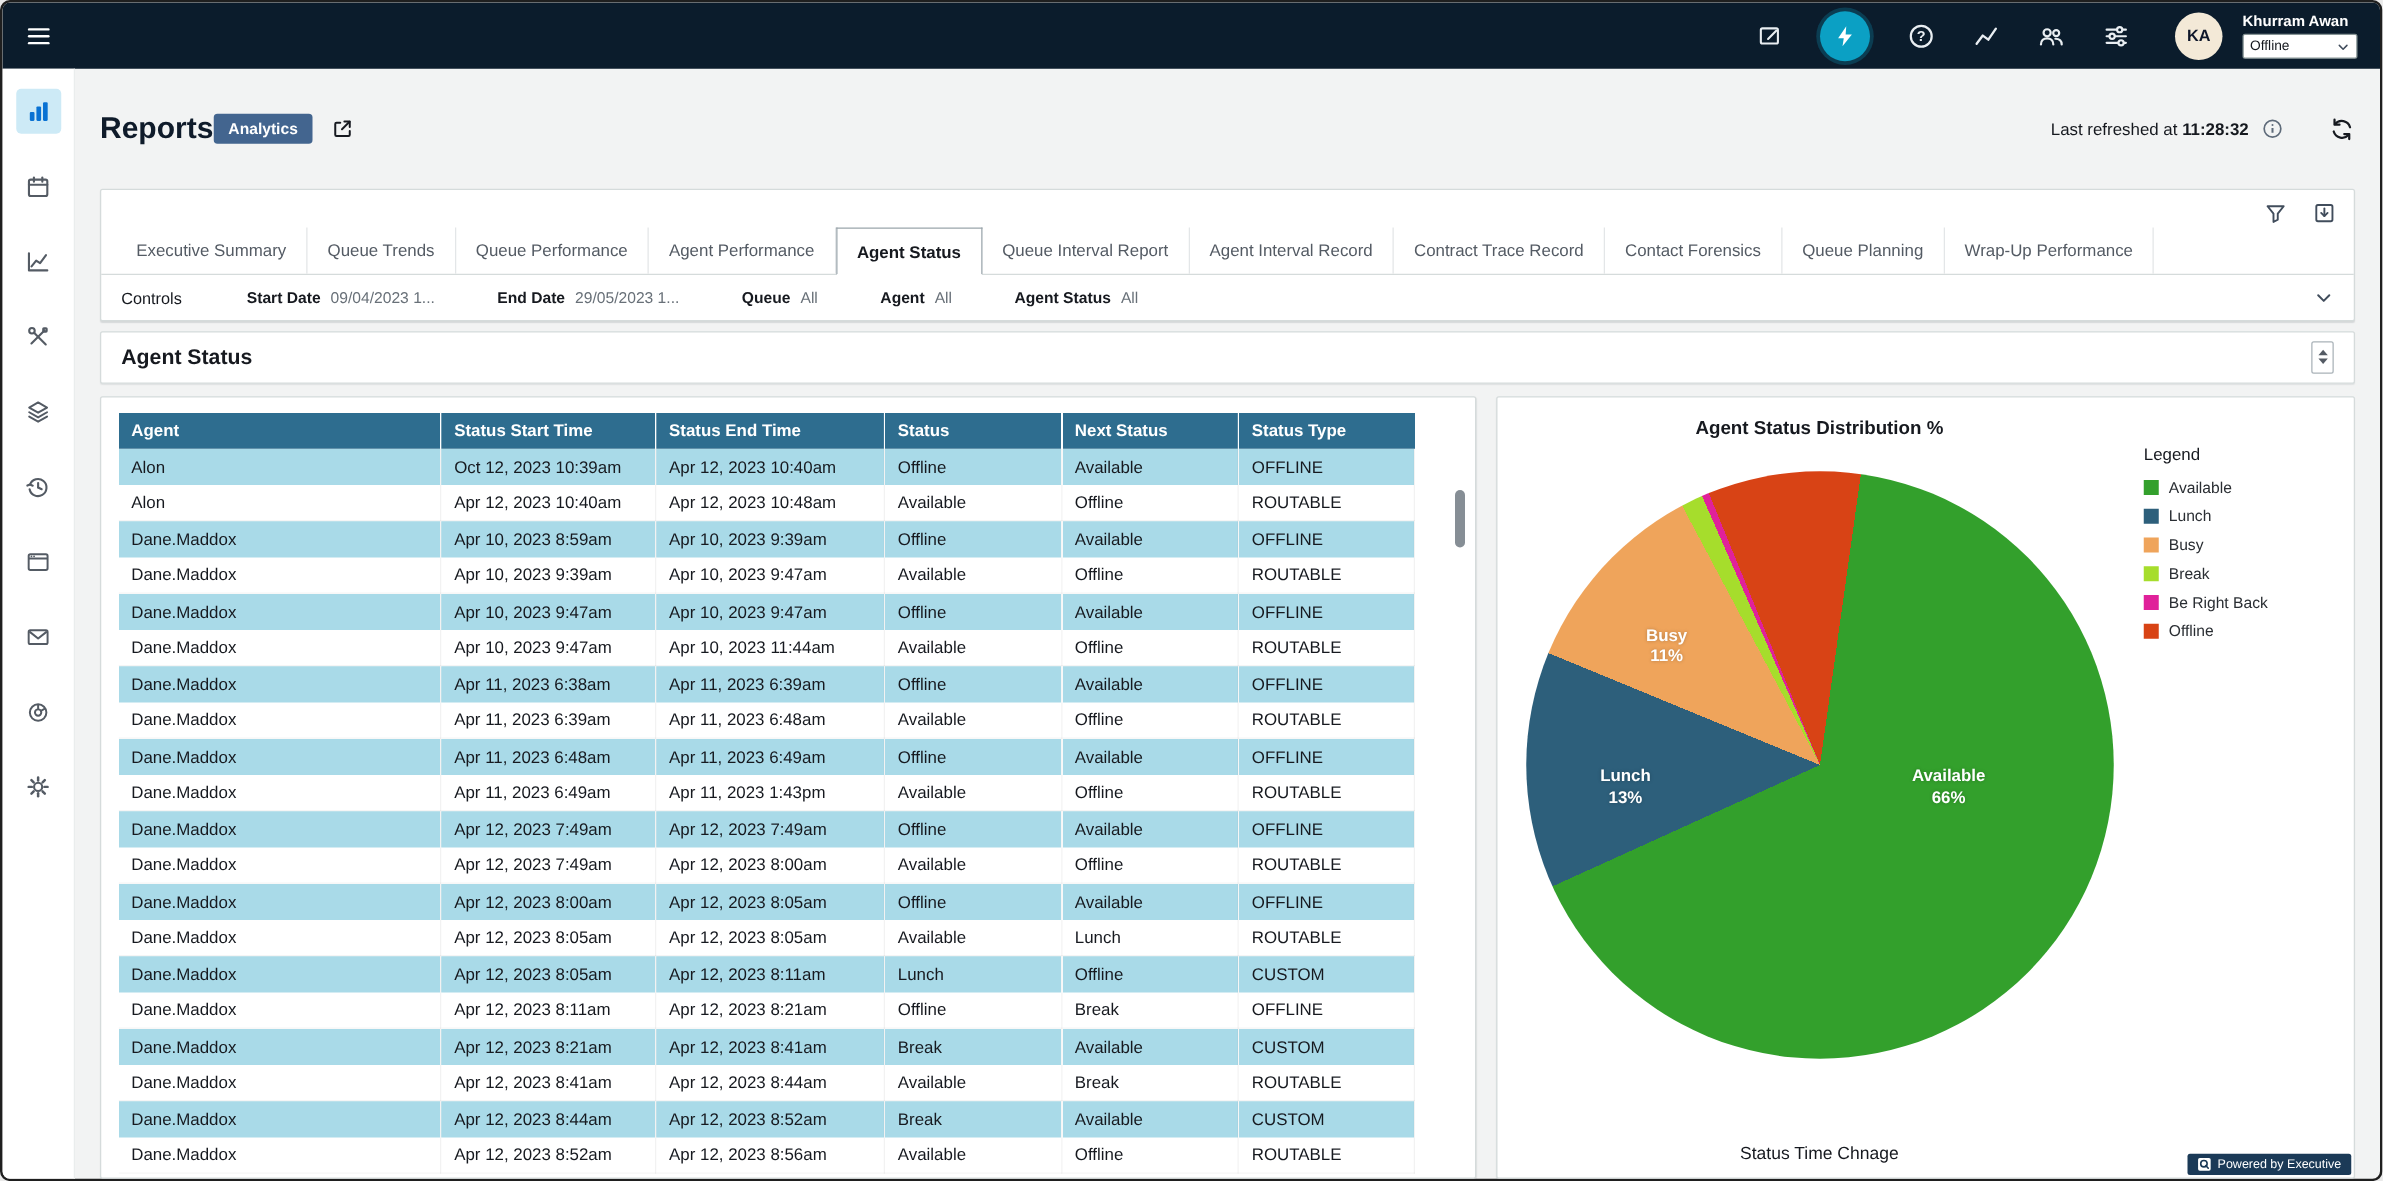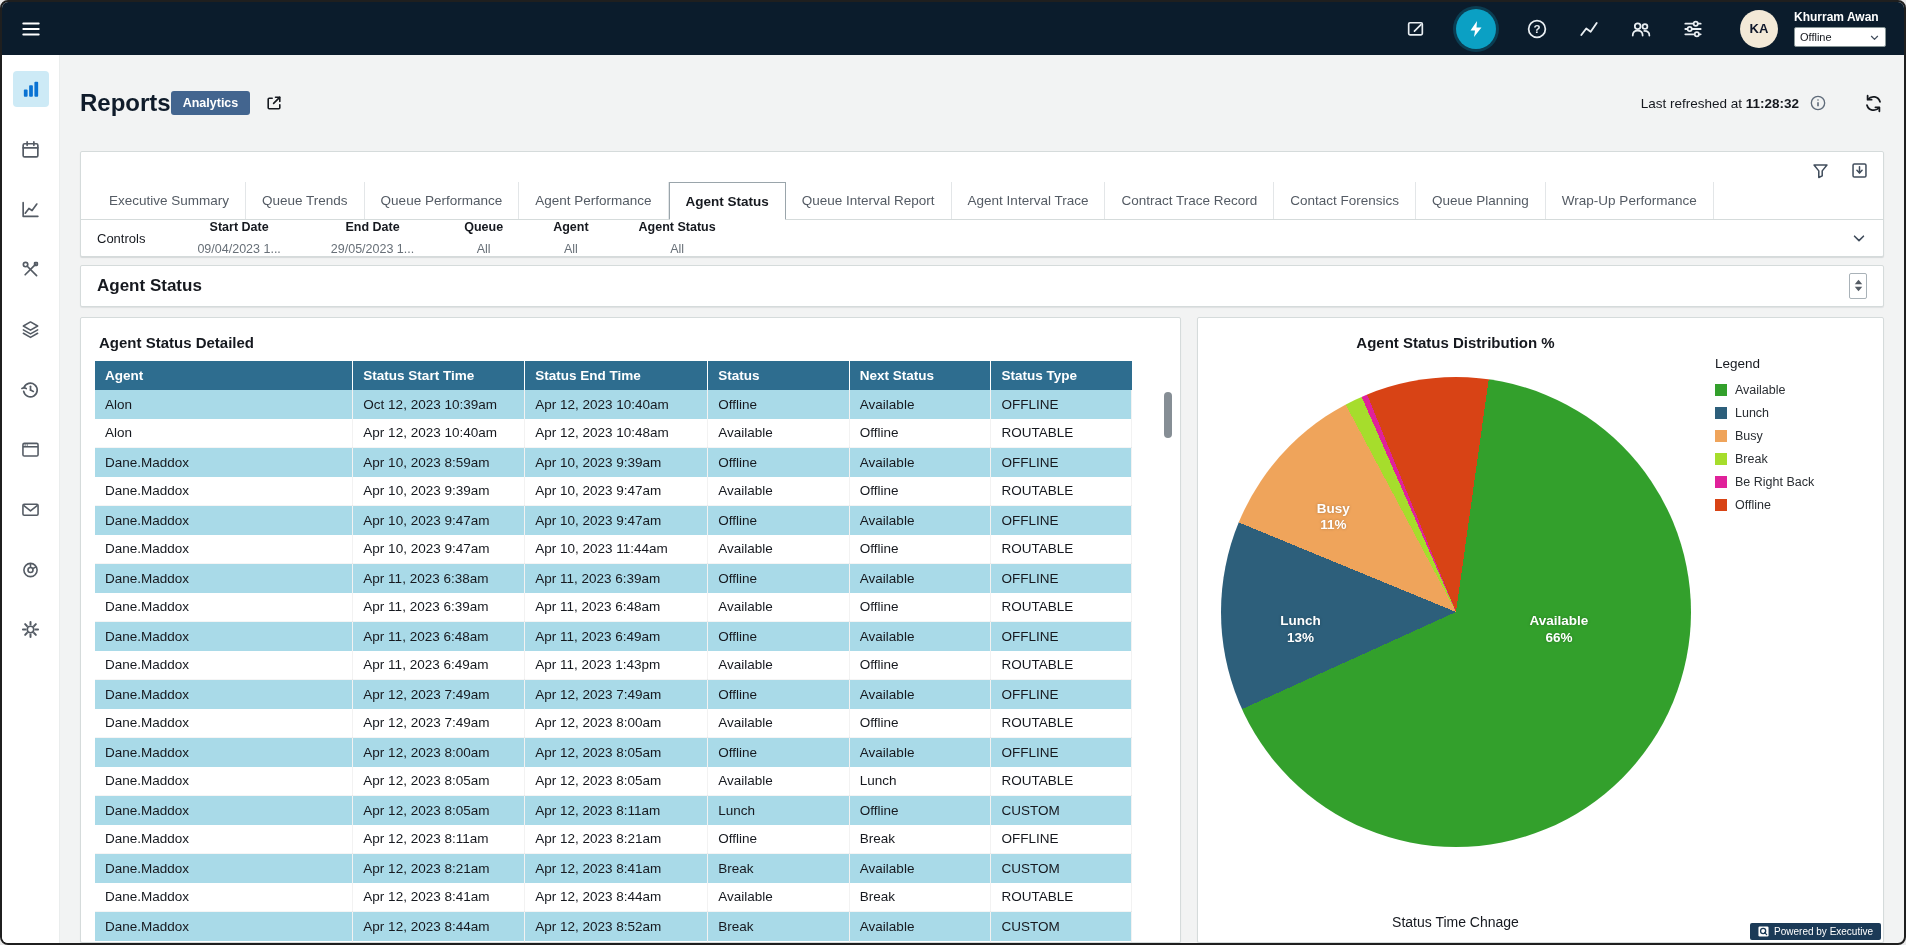--- a/index.html
+++ b/index.html
@@ -53,21 +53,21 @@
   .panel-toolbar{height:30px;display:flex;align-items:center;justify-content:flex-end;gap:20px;padding:6px 14px 0;}
   .panel-toolbar .tb-tool{cursor:pointer;display:flex;}
   .tabs-row{display:flex;align-items:stretch;height:38px;border-bottom:1px solid var(--panel-border);padding:0 12px;}
   .tab{font-size:13.5px;color:var(--muted);padding:0 16px;display:flex;align-items:center;cursor:pointer;
     border-right:1px solid #e3e6e8;white-space:nowrap;}
   .tab.active{background:#fff;border:1px solid #9aa5ab;border-bottom:1px solid #fff;margin-bottom:-1px;
     font-weight:bold;color:var(--ink);}
   .controls-row{height:36px;display:flex;align-items:center;padding:0 16px;font-size:13px;}
   .controls-title{margin-right:52px;}
   .controls-items{display:flex;align-items:center;gap:50px;}
-  .control-item{display:flex;align-items:center;gap:8px;cursor:pointer;white-space:nowrap;flex-direction:column;}
+  .control-item{display:flex;align-items:center;gap:8px;cursor:pointer;white-space:nowrap;}
   .control-label{font-weight:bold;font-size:12.5px;}
   .control-value{color:#687078;font-size:12.5px;}
   .controls-chevron{margin-left:auto;cursor:pointer;display:flex;}
   
   .section-bar{margin-top:8px;height:42px;background:#fff;border:1px solid var(--panel-border);border-radius:2px;
     display:flex;align-items:center;padding:0 16px;box-shadow:0 1px 1px rgba(0,28,36,.08);}
   .section-title{font-size:17px;font-weight:bold;}
   .spinner{margin-left:auto;width:18px;height:26px;border:1px solid #a9b2b8;border-radius:2px;background:#fff;
     display:flex;flex-direction:column;align-items:center;justify-content:center;gap:1px;cursor:pointer;}
   
@@ -304,21 +304,21 @@
             </svg>
           </span>
         </div>
         <div class="tabs-row">
             <div class="tab">Executive Summary</div>
             <div class="tab">Queue Trends</div>
             <div class="tab">Queue Performance</div>
             <div class="tab">Agent Performance</div>
             <div class="tab active">Agent Status</div>
             <div class="tab">Queue Interval Report</div>
-            <div class="tab">Agent Interval Trace</div>
+            <div class="tab">Agent Interval Record</div>
             <div class="tab">Contract Trace Record</div>
             <div class="tab">Contact Forensics</div>
             <div class="tab">Queue Planning</div>
             <div class="tab">Wrap-Up Performance</div>
           </div>
         <div class="controls-row">
           <span class="controls-title">Controls</span>
           <div class="controls-items">
               <div class="control-item">
                 <span class="control-label">Start Date</span>
@@ -357,21 +357,20 @@
             </svg>
           <svg width="9" height="6" viewBox="0 0 12 8">
               <polygon points="1,1 11,1 6,7" fill="#545b64"></polygon>
             </svg>
         </span>
       </section>
 
       <div class="panels-row">
 
         <section class="table-panel">
-          <h3 class="panel-h">Agent Status Detailed</h3>
           <table class="status-table">
             <colgroup>
               <col style="width:255px">
                 <col style="width:170px">
                 <col style="width:181px">
               <col style="width:140px">
                 <col style="width:140px">
                 <col style="width:139px">
             </colgroup>
             <thead>

